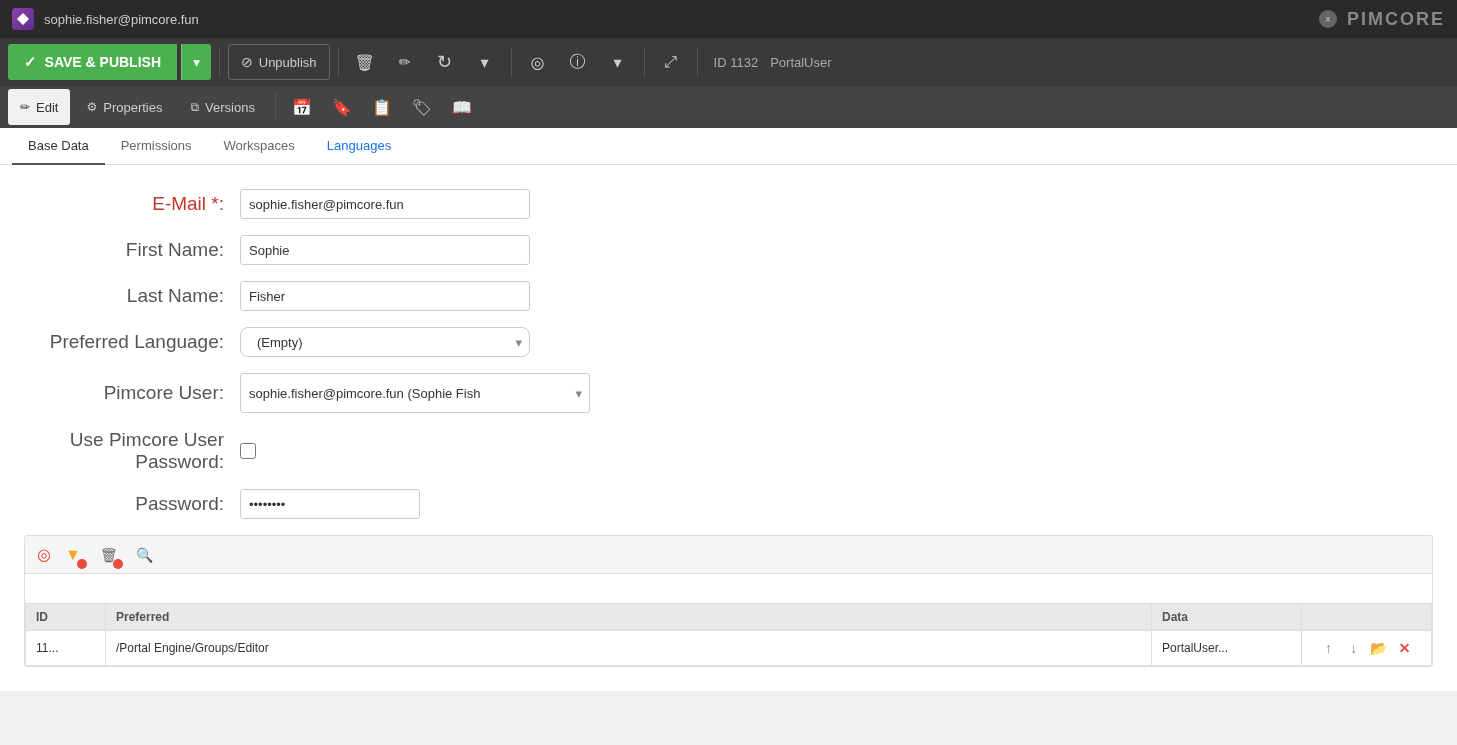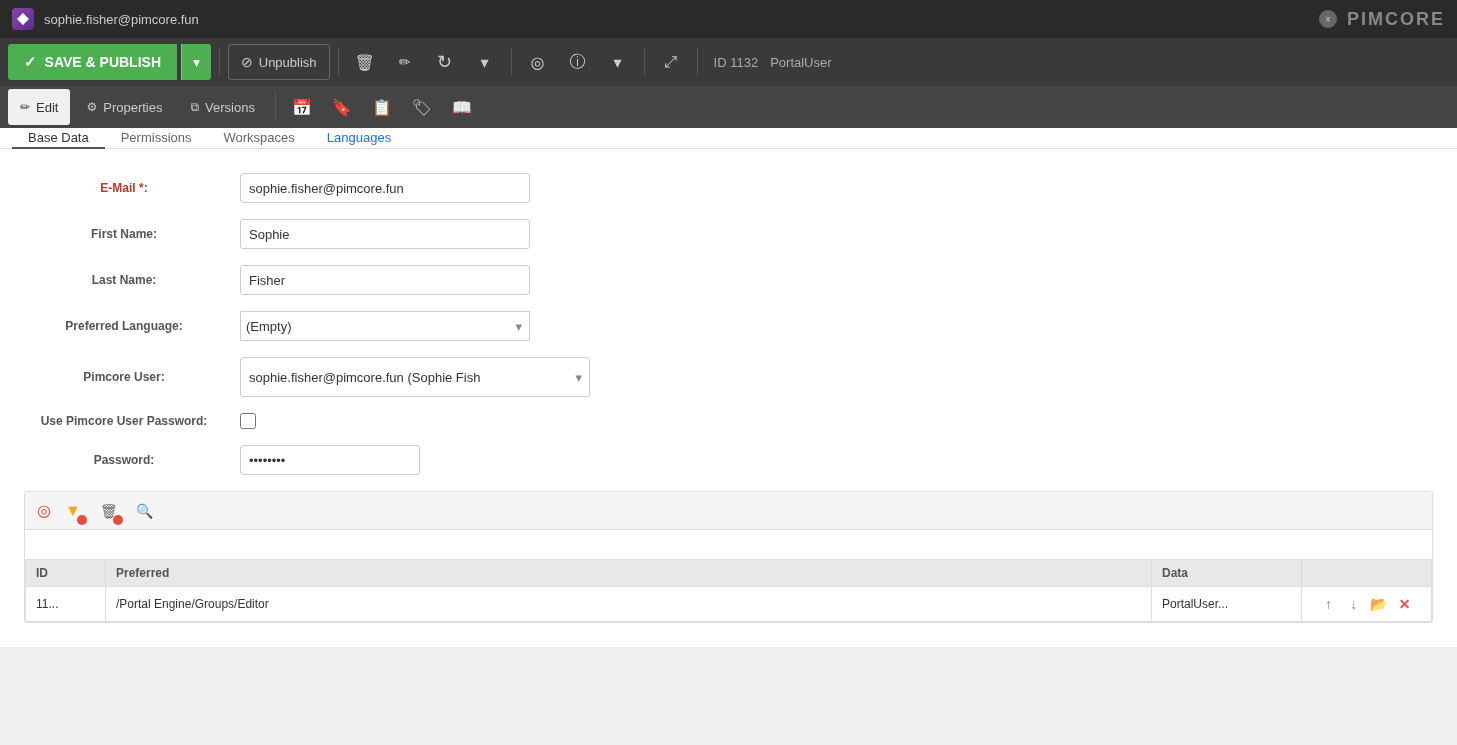--- a/index.html
+++ b/index.html
@@ -158,21 +158,21 @@
 
     
     .tab-strip {
       display: flex;
       background: white;
       border-bottom: 1px solid #ddd;
       padding: 0 12px;
       gap: 0;
     }
     .tab-item {
-      padding: 2px 16px;
+      padding: 10px 16px;
       cursor: pointer;
       font-size: 13px;
       color: #666;
       border-bottom: 2px solid transparent;
       margin-bottom: -1px;
     }
     .tab-item.active {
       color: #333;
       border-bottom: 2px solid #555;
       font-weight: 500;
@@ -185,47 +185,46 @@
       padding: 24px 24px;
     }
     .form-row {
       display: flex;
       align-items: center;
       margin-bottom: 16px;
       gap: 16px;
     }
     .form-label {
       width: 200px;
-      font-size: 12px;
+      font-size: 19px;
       color: #c0392b;
-      text-align: center;
+      text-align: right;
       flex-shrink: 0;
-      font-weight: bold;
     }
     .form-label.dark { color: #555; }
     .form-input {
       width: 290px;
       height: 30px;
       border: 1px solid #ccc;
       border-radius: 3px;
       padding: 0 8px;
       font-size: 13px;
       color: #333;
       background: white;
     }
     .form-select-wrap {
       width: 290px;
       position: relative;
     }
     .form-select {
       width: 100%;
       height: 30px;
       border: 1px solid #ccc;
-      border-radius: 1px;
-      padding: 0 5px;
+      border-radius: 8px;
+      padding: 0 16px;
       font-size: 13px;
       color: #333;
       background: white;
       appearance: none;
       cursor: pointer;
     }
     .form-select-arrow {
       position: absolute;
       right: 8px;
       top: 50%;

